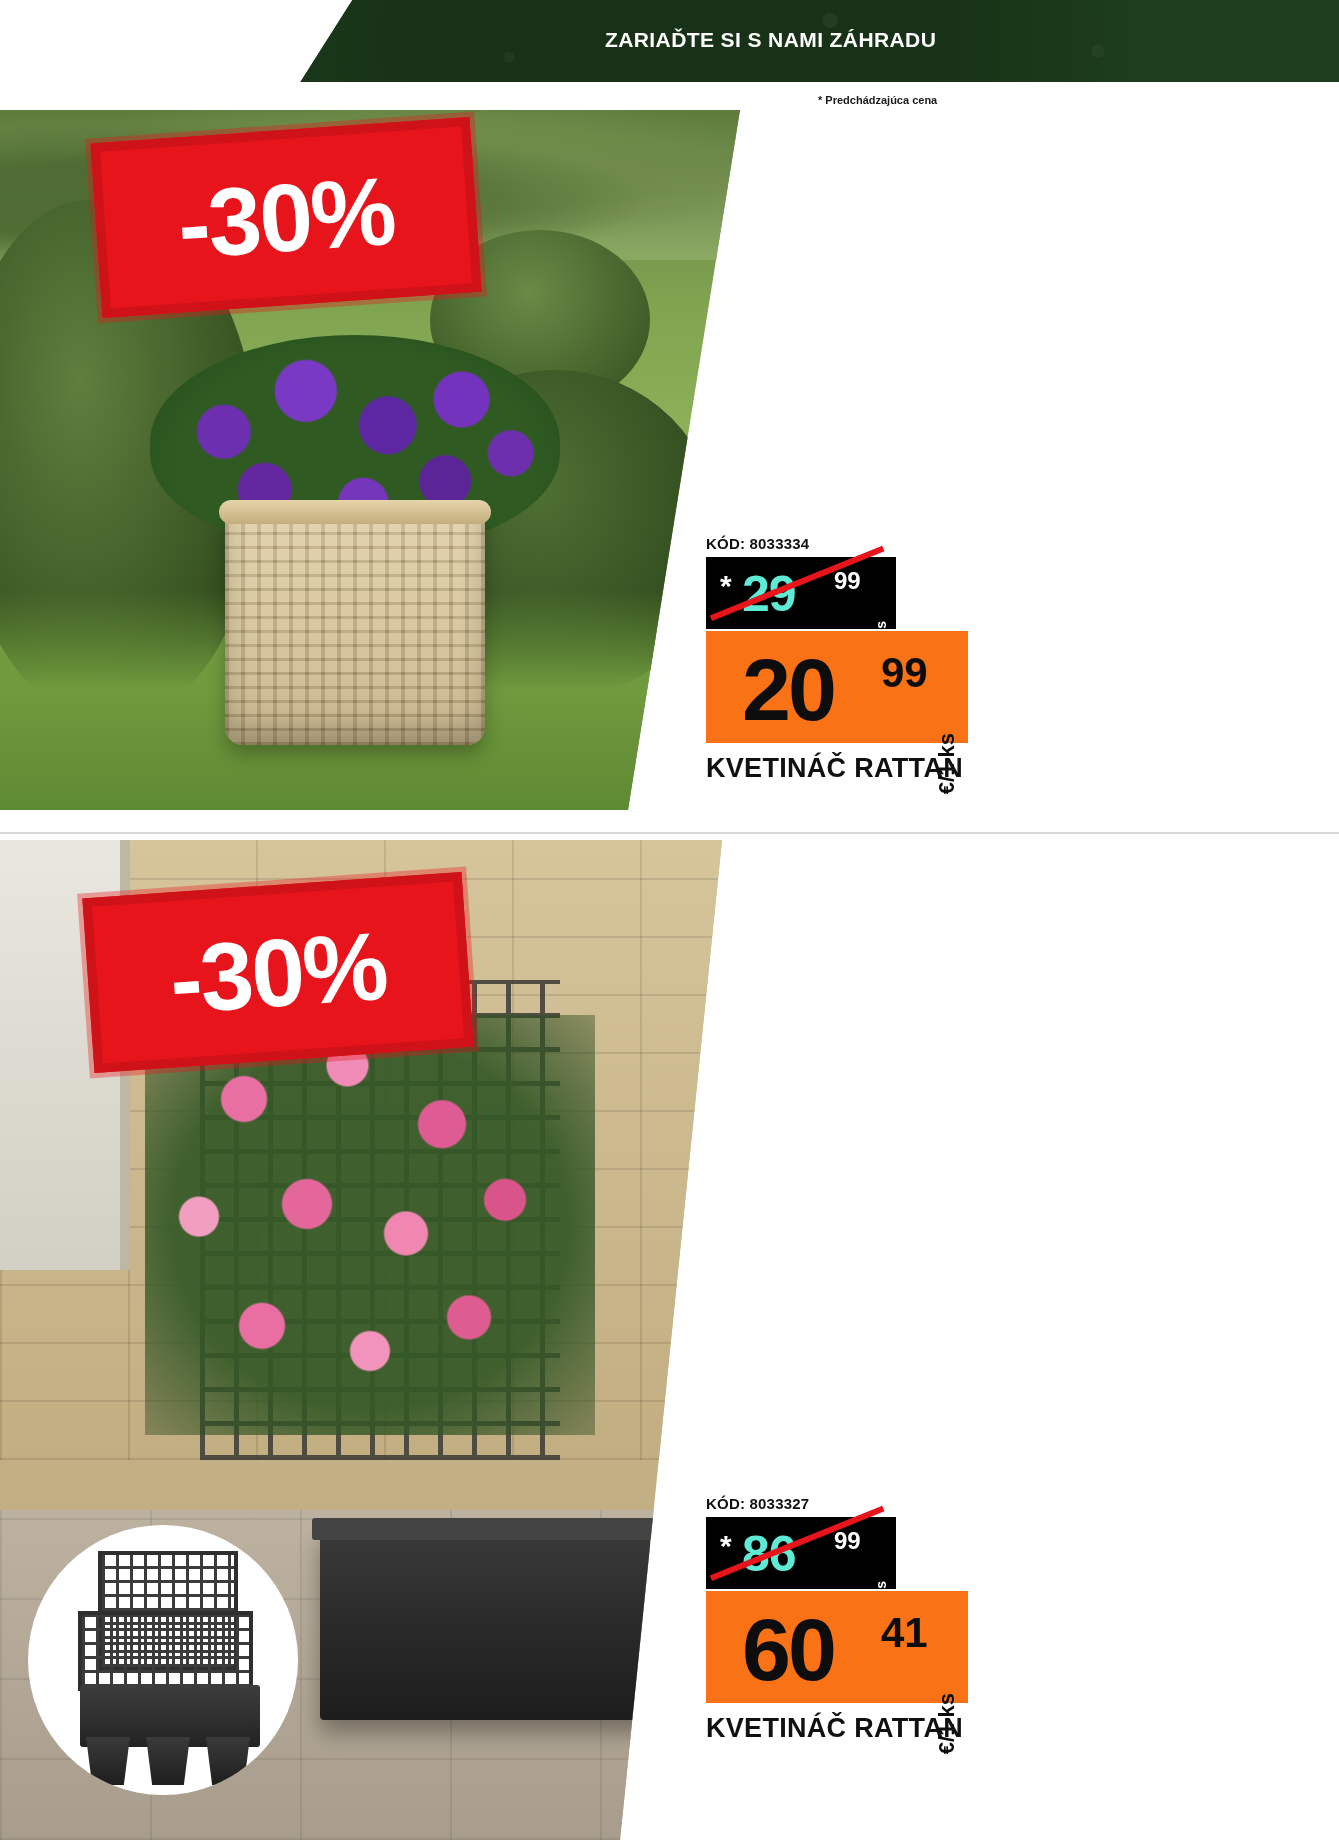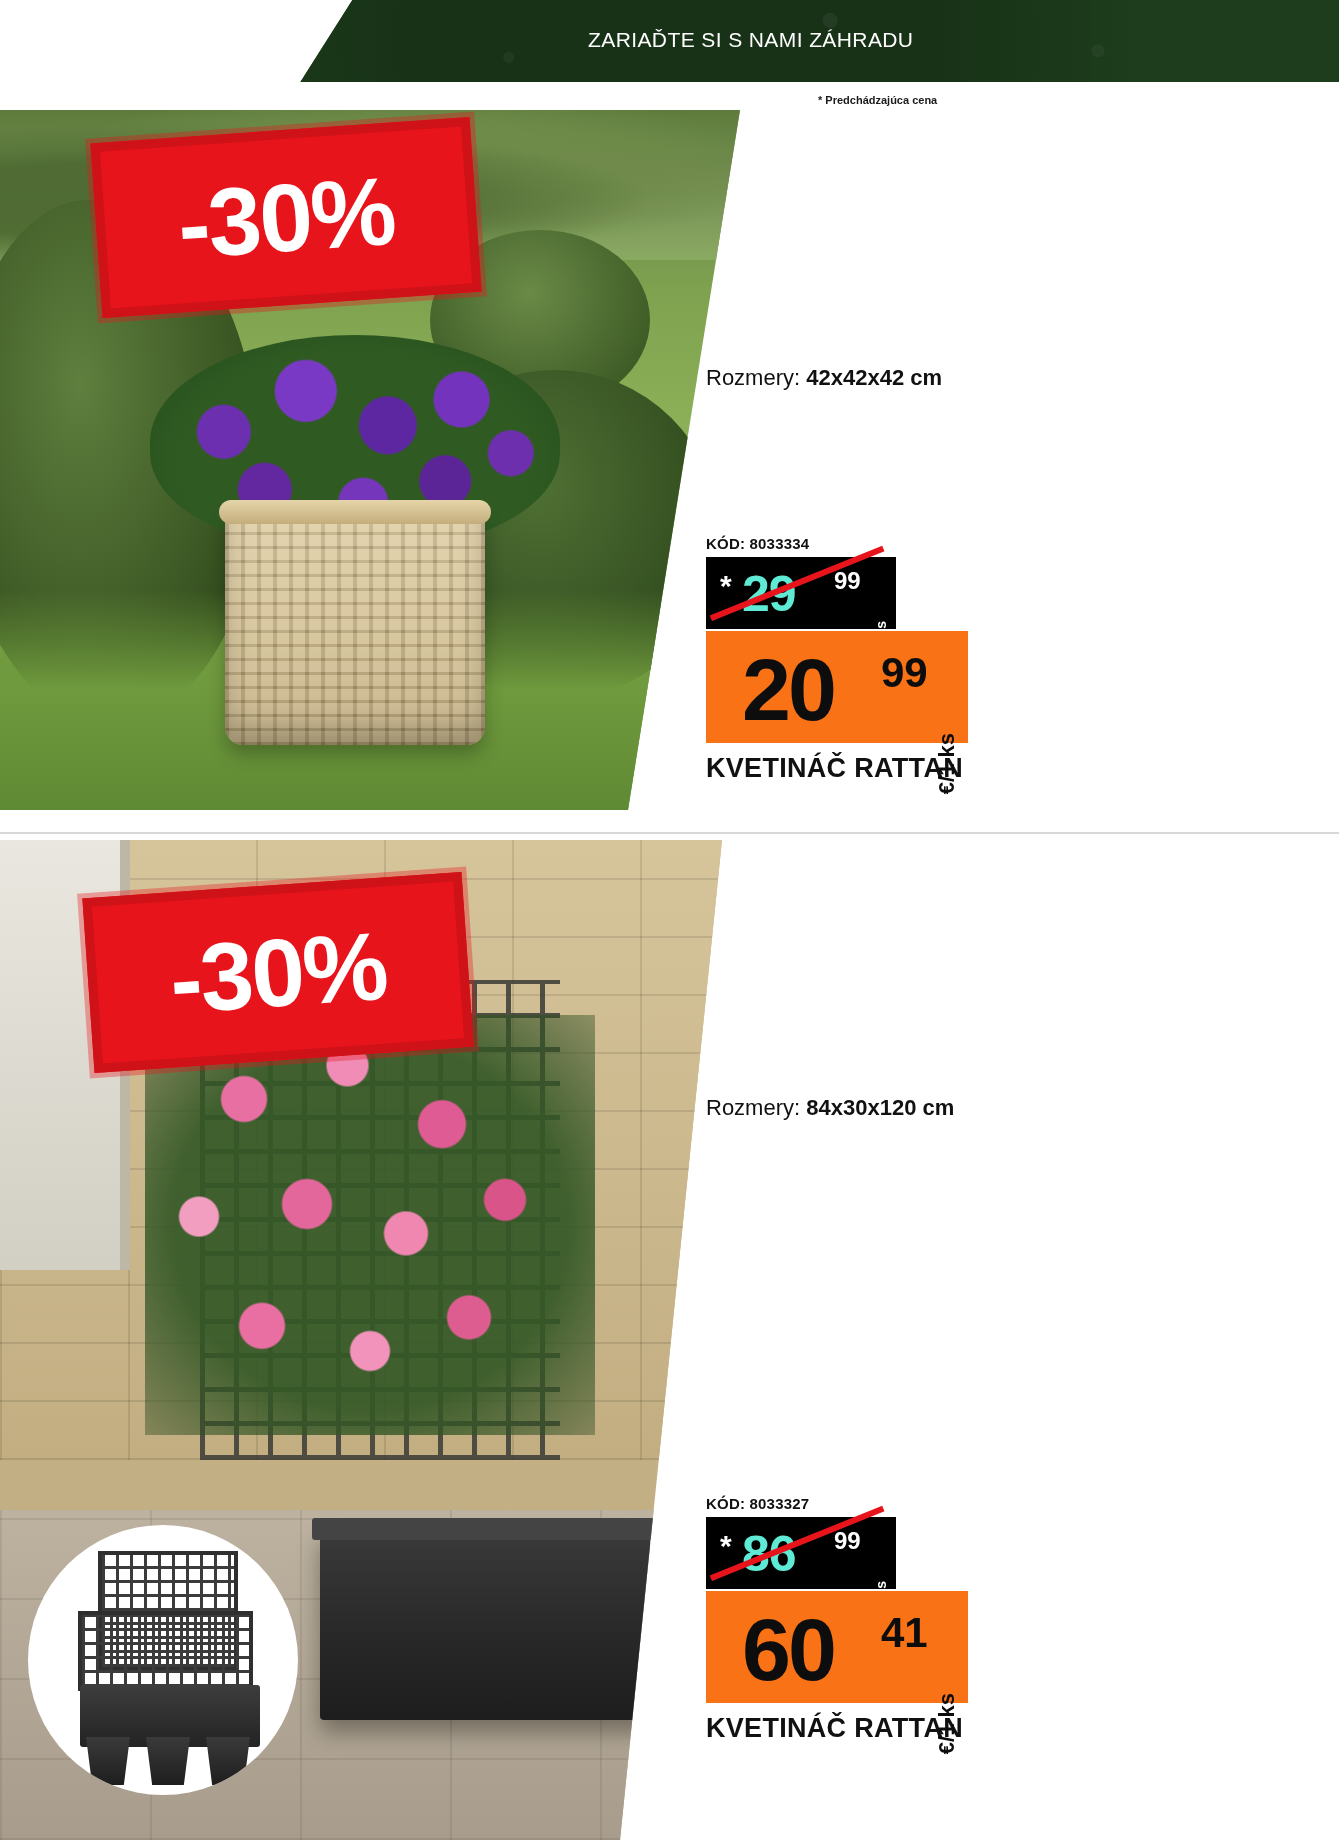--- a/index.html
+++ b/index.html
@@ -54,23 +54,23 @@
     font-size: 38px;
     font-weight: bold;
     font-style: italic;
     color: #12340f;
     letter-spacing: 0.5px;
     white-space: nowrap;
   }
   .header-sub {
     position: absolute;
     top: 28px;
-    left: 588px;
+    left: 605px;
     font-size: 21px;
-    font-weight: normal;
+    font-weight: bold;
     color: #ffffff;
     letter-spacing: 0.4px;
     white-space: nowrap;
   }
   .prev-price-note {
     position: absolute;
     top: 94px;
     left: 818px;
     font-size: 11px;
     font-weight: bold;
@@ -404,26 +404,20 @@
       <div class="grass-fore"></div>
       <div class="flowers1"></div>
       <div class="planter1"></div>
     </div>
   </div>
 
   <div class="stamp">
     <div class="stamp-text">-30%</div>
   </div>
 
-  <div class="info">
-    <div class="spec-line">
-      <span>Rozmery:</span>
-      <span class="val">42x42x42 cm</span>
-    </div>
-  </div>
 
   <div class="price-area">
     <div class="code">
       <span>KÓD:</span>
       <span class="codenum">8033334</span>
     </div>
 
     <div class="old-price">
       <span class="star">*</span>
       <span class="big">29</span>
@@ -464,24 +458,20 @@
         <div class="pot p3"></div>
       </div>
     </div>
   </div>
 
   <div class="stamp">
     <div class="stamp-text">-30%</div>
   </div>
 
   <div class="info">
-    <div class="spec-line">
-      <span>Rozmery:</span>
-      <span class="val">84x30x120 cm</span>
-    </div>
   </div>
 
   <div class="price-area">
     <div class="code">
       <span>KÓD:</span>
       <span class="codenum">8033327</span>
     </div>
 
     <div class="old-price">
       <span class="star">*</span>

